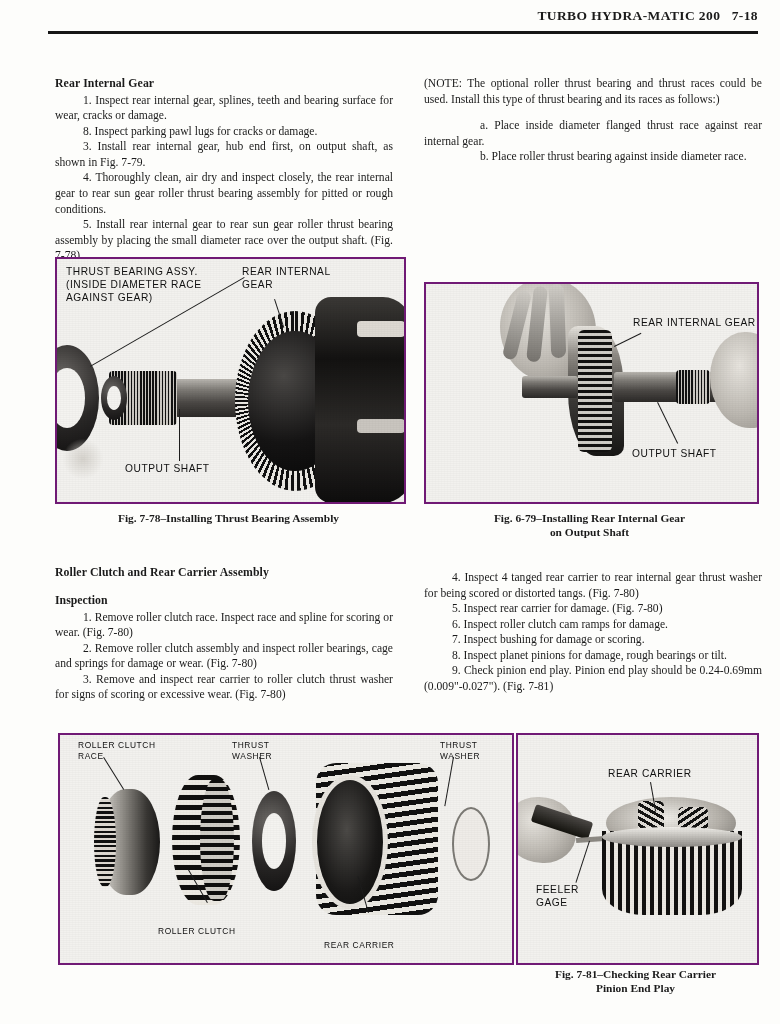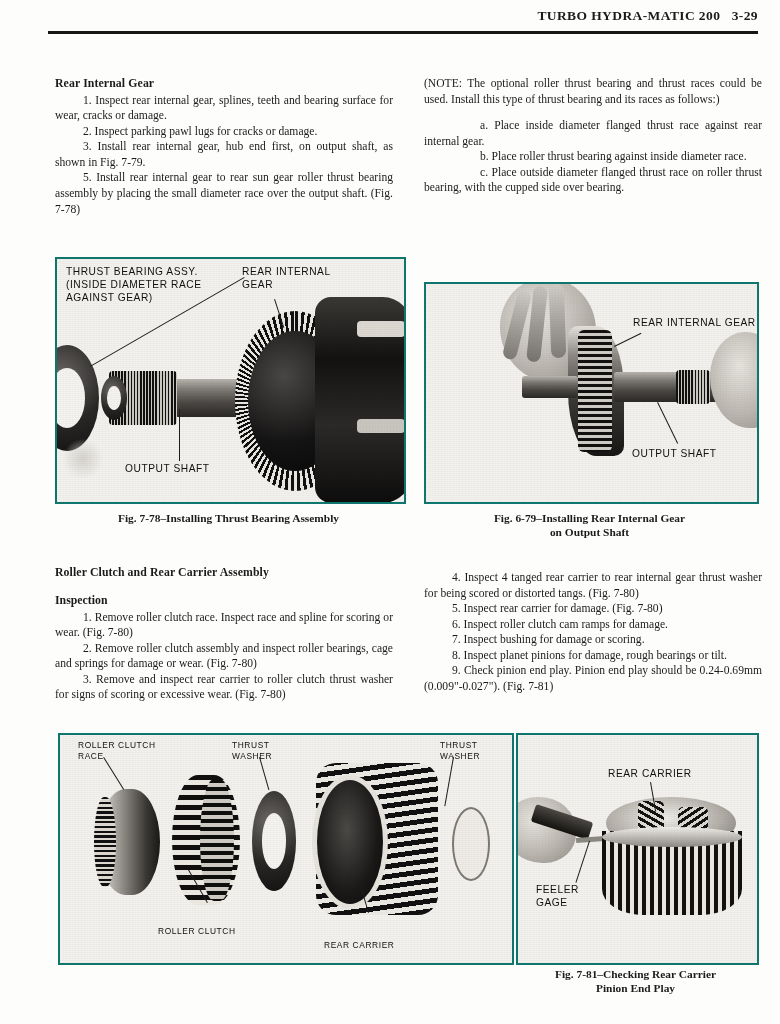--- a/index.html
+++ b/index.html
@@ -79,21 +79,21 @@
     text-indent: 28px;
     text-align: justify;
   }
   p.para.flush { text-indent: 0; }
   p.para.deep  { text-indent: 56px; }
   p.spacer { margin: 0; height: 11px; }
 
   
   .figbox {
     position: absolute;
-    border: 2px solid #0f766e;
+    border: 2px solid #701a75;
     background: #0c4a6e;
     overflow: hidden;
   }
   .figcaption {
     position: absolute;
     font-family: "Liberation Serif", serif;
     font-weight: bold;
     font-size: 11.4px;
     text-align: center;
     line-height: 1.22;
@@ -176,38 +176,38 @@
       repeating-linear-gradient(0deg, rgba(0,0,0,.10) 0 1px, rgba(255,255,255,0) 1px 2px),
       repeating-linear-gradient(90deg, rgba(0,0,0,.06) 0 1px, rgba(255,255,255,0) 1px 3px);
   }
 </style>
 </head>
 <body>
 
 <div class="page">
 
   <div class="header">
-    <div class="header-title">TURBO HYDRA-MATIC 200   3-29</div>
+    <div class="header-title">TURBO HYDRA-MATIC 200   7-18</div>
     <div class="header-rule"></div>
   </div>
 
   <div class="col col-left" style="top:76px;">
     <div class="block-head">Rear Internal Gear</div>
     <p class="para">1. Inspect rear internal gear, splines, teeth and bearing surface for wear, cracks or damage.</p>
-    <p class="para">2. Inspect parking pawl lugs for cracks or damage.</p>
+    <p class="para">8. Inspect parking pawl lugs for cracks or damage.</p>
     <p class="para">3. Install rear internal gear, hub end first, on output shaft, as shown in Fig. 7-79.</p>
+    <p class="para">4. Thoroughly clean, air dry and inspect closely, the rear internal gear to rear sun gear roller thrust bearing assembly for pitted or rough conditions.</p>
     <p class="para">5. Install rear internal gear to rear sun gear roller thrust bearing assembly by placing the small diameter race over the output shaft. (Fig. 7-78)</p>
   </div>
 
   <div class="col col-right" style="top:76px;">
     <p class="para flush">(NOTE: The optional roller thrust bearing and thrust races could be used. Install this type of thrust bearing and its races as follows:)</p>
     <p class="spacer"></p>
     <p class="para deep">a. Place inside diameter flanged thrust race against rear internal gear.</p>
     <p class="para deep">b. Place roller thrust bearing against inside diameter race.</p>
-    <p class="para deep">c. Place outside diameter flanged thrust race on roller thrust bearing, with the cupped side over bearing.</p>
   </div>
 
   <div class="figbox" style="left:55px; top:257px; width:347px; height:243px;">
     <div class="photo">
 
       <div class="ring" style="left:-22px; top:86px; width:64px; height:106px;"></div>
       <div class="blob" style="left:6px; top:180px; width:40px; height:40px; background:radial-gradient(ellipse at 50% 50%, #d6d3cd 0%, rgba(242,241,238,0) 72%);"></div>
 
       <div class="shaft" style="left:118px; top:120px; width:110px; height:38px;"></div>
       <div class="spline" style="left:52px; top:112px; width:68px; height:54px;"></div>

